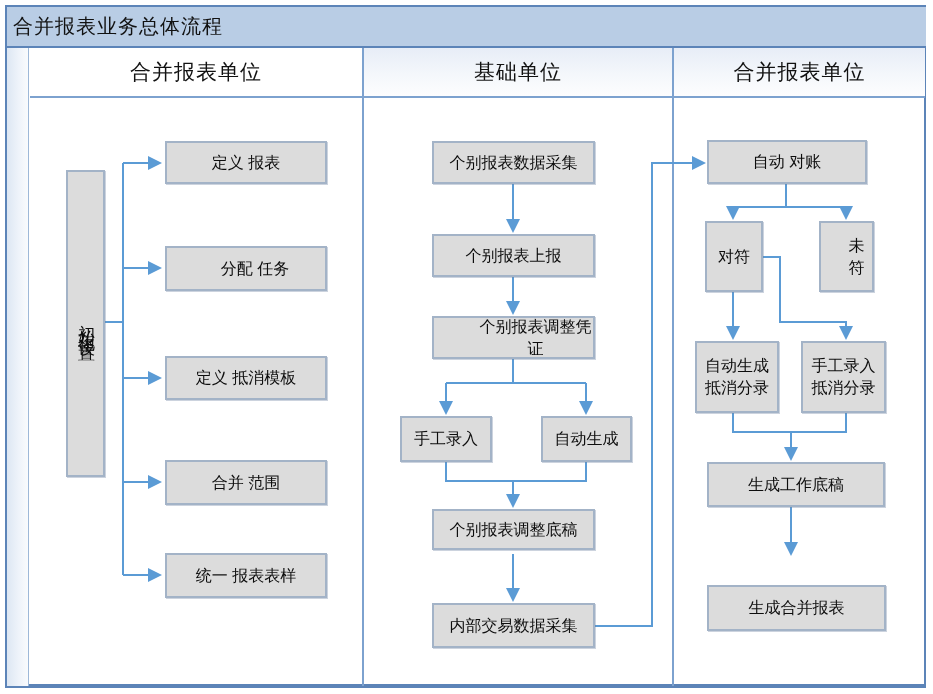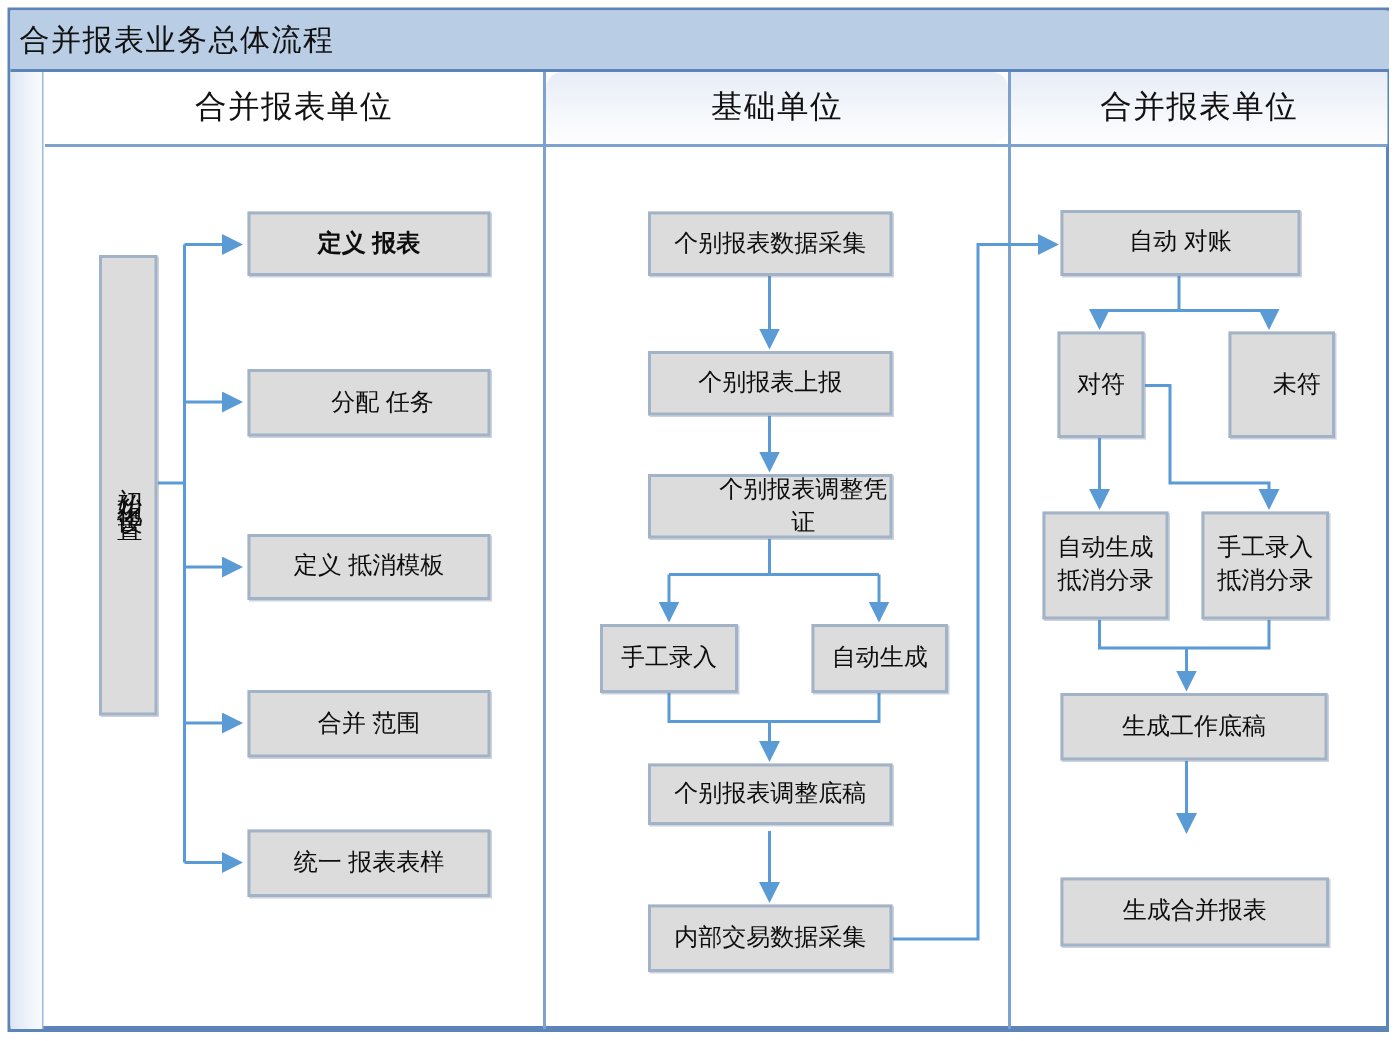--- a/index.html
+++ b/index.html
@@ -56,21 +56,21 @@
 <div id="canvas">
   <div id="frame"></div>
 
   <div id="titlebar">
     <span class="t">合并报表业务总体流程</span>
   </div>
 
   <div id="leftstrip"></div>
 
   <div class="lane-header" style="left:30px;width:332px;">合并报表单位</div>
-  <div class="lane-header shaded" style="left:364px;width:308px;border-radius:11px;">基础单位</div>
+  <div class="lane-header shaded" style="left:364px;width:308px;">基础单位</div>
   <div class="lane-header shaded" style="left:674px;width:251px;">合并报表单位</div>
 
   <div id="hdr-underline"></div>
   <div class="lane-sep" style="left:362px;"></div>
   <div class="lane-sep" style="left:672px;"></div>
 
   <svg id="connectors" width="933" height="694" viewBox="0 0 933 694">
     <defs>
       <marker id="arw" markerWidth="8" markerHeight="8" refX="6" refY="3.5" orient="auto">
         <path d="M0,0 L7,3.5 L0,7 z" fill="#5b9bd5"></path>
@@ -104,36 +104,36 @@
       <path d="M846,207 V218" marker-end="url(#arw)"></path>
       <path d="M733,292 V338" marker-end="url(#arw)"></path>
       <path d="M763,257 H780 V322 H846 V338" marker-end="url(#arw)"></path>
       <path d="M733,413 V432 H846 V413"></path>
       <path d="M791,432 V459" marker-end="url(#arw)"></path>
       <path d="M791,507 V554" marker-end="url(#arw)"></path>
     </g>
   </svg>
 
   <div class="box vert" style="left:66px;top:170px;width:39px;height:307px;">初始化设置</div>
-  <div class="box" style="left:165px;top:141px;width:162px;height:43px;font-weight:bold;">定义 报表</div>
+  <div class="box" style="left:165px;top:141px;width:162px;height:43px;">定义 报表</div>
   <div class="box" style="left:165px;top:246px;width:162px;height:45px;padding-left:18px;">分配 任务</div>
   <div class="box" style="left:165px;top:356px;width:162px;height:44px;">定义 抵消模板</div>
   <div class="box" style="left:165px;top:460px;width:162px;height:45px;">合并 范围</div>
   <div class="box" style="left:165px;top:553px;width:162px;height:45px;">统一 报表表样</div>
 
   <div class="box" style="left:432px;top:141px;width:163px;height:43px;">个别报表数据采集</div>
   <div class="box" style="left:432px;top:234px;width:163px;height:43px;">个别报表上报</div>
   <div class="box" style="left:432px;top:316px;width:163px;height:43px;padding-left:44px;">个别报表调整凭证</div>
   <div class="box" style="left:400px;top:416px;width:92px;height:46px;">手工录入</div>
   <div class="box" style="left:541px;top:416px;width:91px;height:46px;">自动生成</div>
   <div class="box" style="left:432px;top:509px;width:163px;height:41px;">个别报表调整底稿</div>
   <div class="box" style="left:432px;top:603px;width:163px;height:45px;">内部交易数据采集</div>
 
   <div class="box" style="left:705px;top:221px;width:58px;height:71px;">对符</div>
   <div class="box" style="left:707px;top:140px;width:160px;height:44px;">自动 对账</div>
-  <div class="box" style="left:819px;top:221px;width:71px;height:71px;padding-left:20px;">未符</div>
+  <div class="box" style="left:819px;top:221px;width:55px;height:71px;padding-left:20px;">未符</div>
   <div class="box" style="left:695px;top:341px;width:84px;height:72px;">自动生成
 抵消分录</div>
   <div class="box" style="left:801px;top:341px;width:85px;height:72px;">手工录入
 抵消分录</div>
   <div class="box" style="left:707px;top:462px;width:178px;height:45px;">生成工作底稿</div>
   <div class="box" style="left:707px;top:557px;width:179px;height:46px;margin-top:28px;">生成合并报表</div>
 </div>
 
 </body></html>

